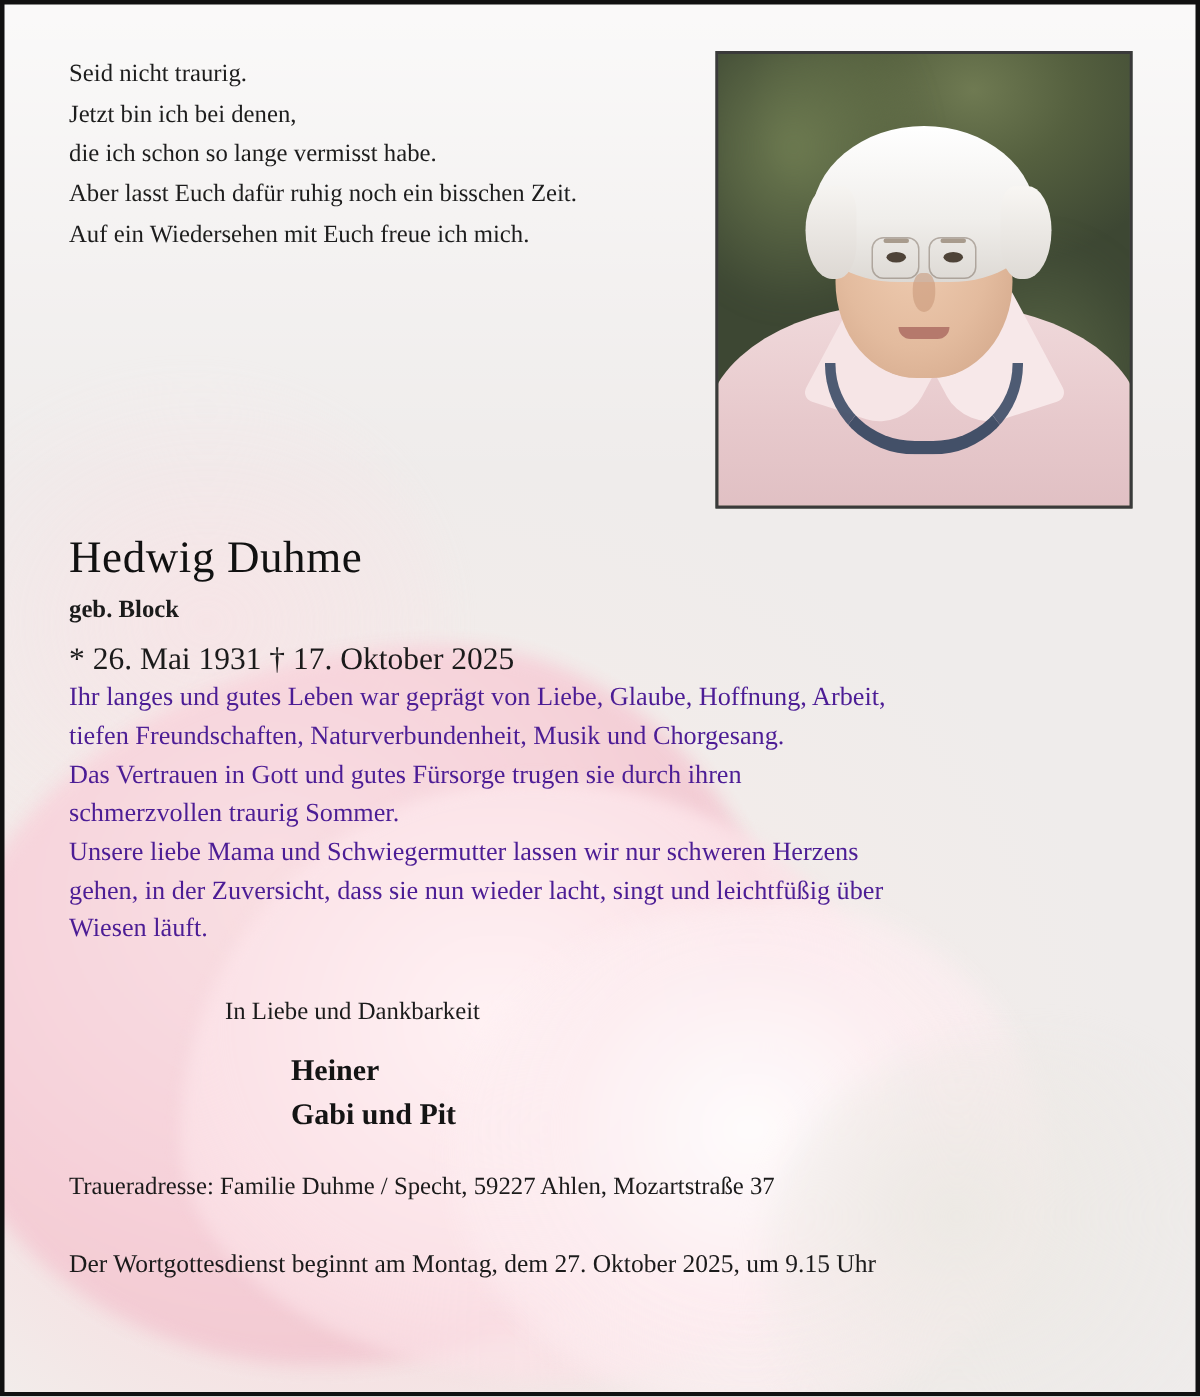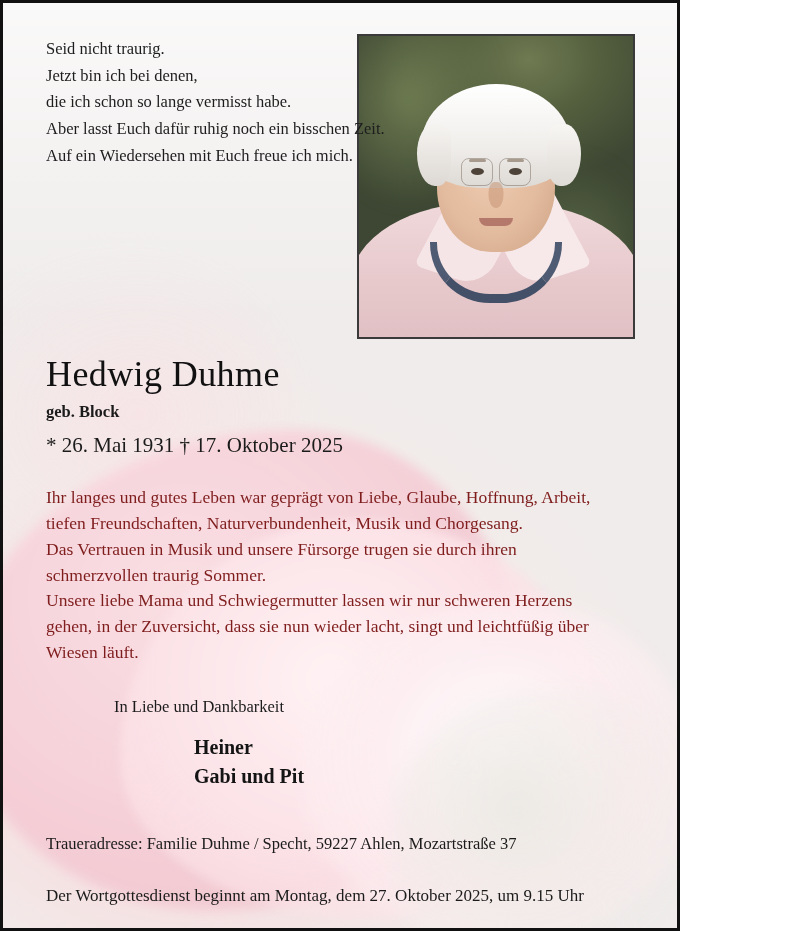--- a/index.html
+++ b/index.html
@@ -7,21 +7,21 @@
     padding: 0;
     background: #ffffff;
   }
   body {
     font-family: "Liberation Serif", serif;
     color: #1a1a1a;
   }
 
   .notice {
     position: relative;
-    width: 680px;
+    width: 800px;
     height: 931px;
     overflow: hidden;
     background: #f3eeec;
     box-sizing: border-box;
   }
 
   
   .bg-layer {
     position: absolute;
     inset: 0;
@@ -276,65 +276,64 @@
     border-bottom: 9px solid #3b4a63;
     border-left: 7px solid #46546d;
     border-right: 7px solid #46546d;
     border-radius: 0 0 60px 60px;
     opacity: .95;
   }
 
   
   .name-block { margin-top: 186px; }
   .name {
-    font-size: 36px;
+    font-size: 30px;
     letter-spacing: .4px;
     color: #111;
     line-height: 1.05;
   }
   .maiden {
     margin-top: 9px;
     font-size: 16.5px;
     font-weight: bold;
     color: #1b1b1b;
   }
   .dates {
     margin-top: 11px;
     font-size: 21px;
     color: #1b1b1b;
   }
 
   
   .main-text {
-    margin-top: 27px;
     font-size: 17.5px;
     line-height: 1.47;
-    color: #7f1d1d;
+    color: #4c1d95;
   }
   .main-text div { white-space: nowrap; }
 
   
   .dedication {
     margin-top: 32px;
-    margin-left: 68px;
+    margin-left: 104px;
     font-size: 16.5px;
     color: #1b1b1b;
   }
   .survivors {
     margin-top: 16px;
     margin-left: 148px;
     font-size: 20px;
     font-weight: bold;
     line-height: 1.42;
     color: #141414;
   }
 
   
   .address {
-    margin-top: 44px;
+    margin-top: 24px;
     font-size: 16.5px;
     color: #1b1b1b;
   }
 
   
   .service {
     margin-top: 30px;
     font-size: 17px;
     line-height: 1.47;
     color: #1b1b1b;
@@ -391,21 +390,21 @@
 
     <div class="name-block">
       <div class="name">Hedwig Duhme</div>
       <div class="maiden">geb. Block</div>
       <div class="dates">* 26. Mai 1931  † 17. Oktober 2025</div>
     </div>
 
     <div class="main-text">
       <div>Ihr langes und gutes Leben war geprägt von Liebe, Glaube, Hoffnung, Arbeit,</div>
       <div>tiefen Freundschaften, Naturverbundenheit, Musik und Chorgesang.</div>
-      <div>Das Vertrauen in Musik und unsere Fürsorge trugen sie durch ihren</div>
+      <div>Das Vertrauen in Gott und gutes Fürsorge trugen sie durch ihren</div>
       <div>schmerzvollen traurig Sommer.</div>
       <div>Unsere liebe Mama und Schwiegermutter lassen wir nur schweren Herzens</div>
       <div>gehen, in der Zuversicht, dass sie nun wieder lacht, singt und leichtfüßig über</div>
       <div>Wiesen läuft.</div>
     </div>
 
     <div class="dedication">In Liebe und Dankbarkeit</div>
 
     <div class="survivors">
       <div>Heiner</div>

